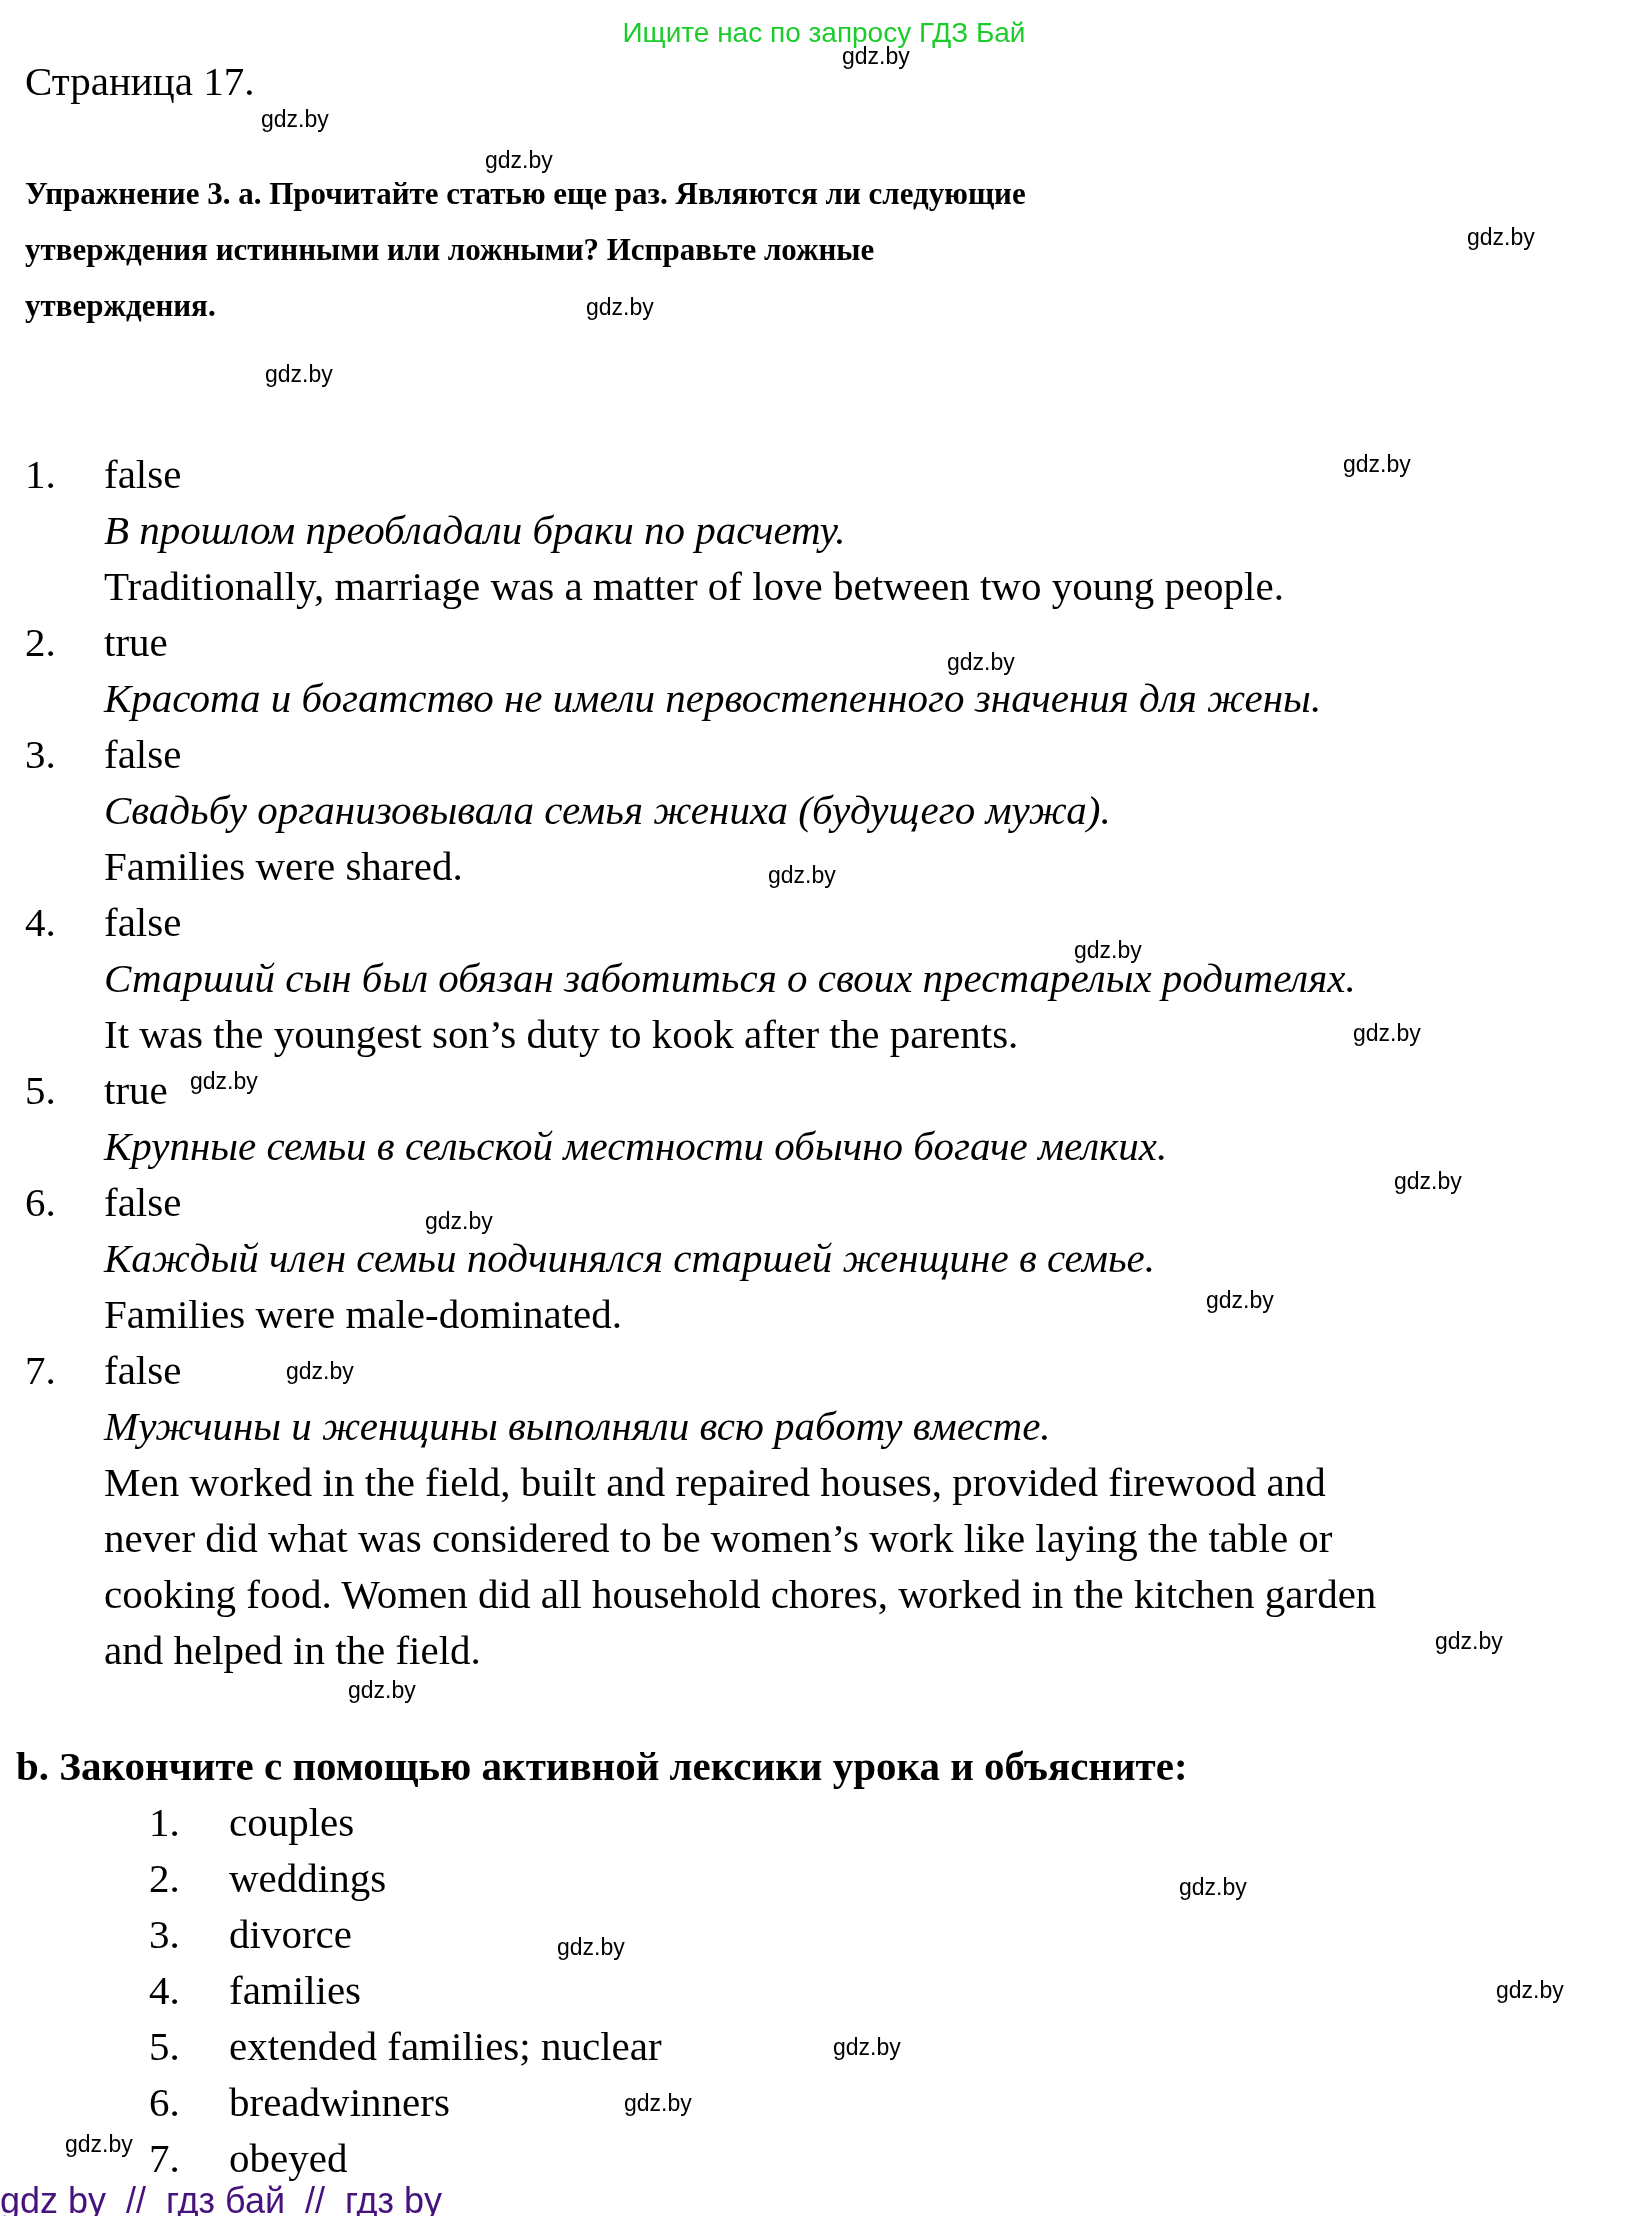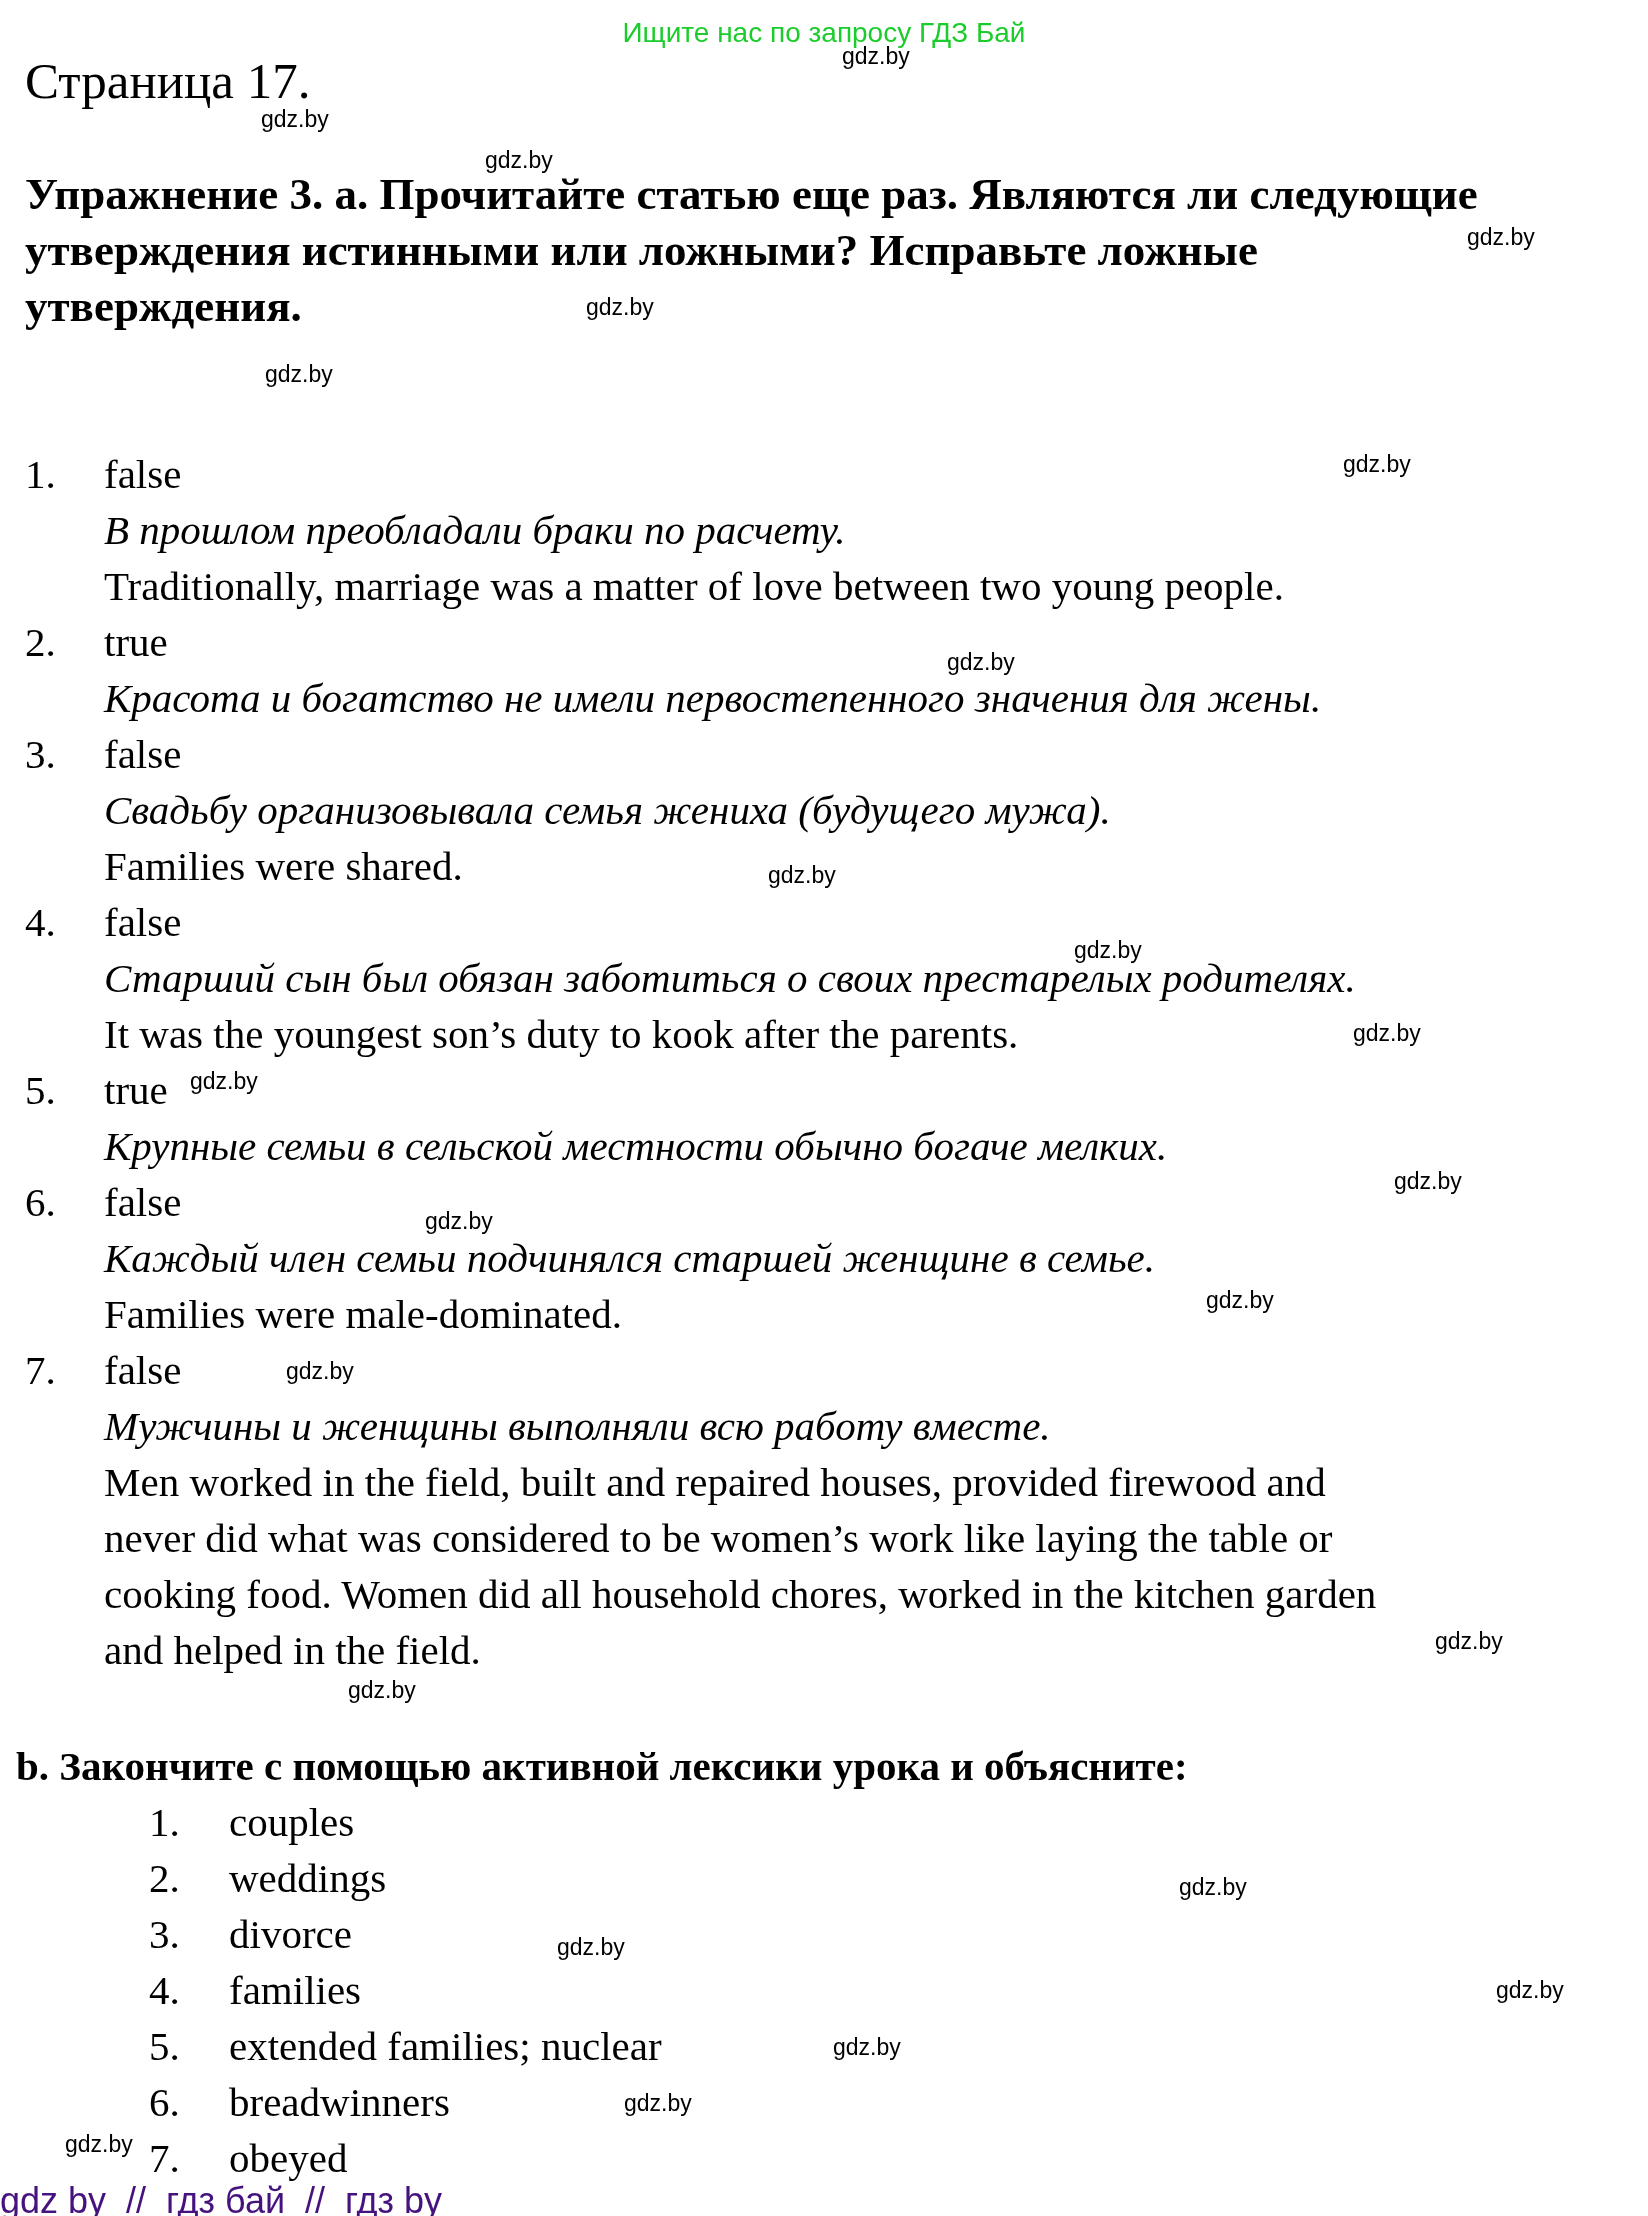--- a/index.html
+++ b/index.html
@@ -18,27 +18,27 @@
     .abs { position: absolute; white-space: nowrap; }
     .top-banner {
       left: 0; width: 1648px; top: 16px;
       text-align: center;
       font-family: "Liberation Sans", sans-serif;
       font-size: 28px;
       line-height: 33px;
     }
     .page-label {
       left: 25px; top: 56px;
-      font-size: 51px;
+      font-size: 41px;
       line-height: 50px;
     }
     .heading {
       left: 25px; top: 166px;
       width: 1598px;
-      font-size: 45px;
+      font-size: 31px;
       font-weight: bold;
       line-height: 56px;
       white-space: normal;
     }
     .heading span { display: block; }
     .list-a {
       position: absolute;
       left: 0; top: 446px;
       width: 1648px;
     }

